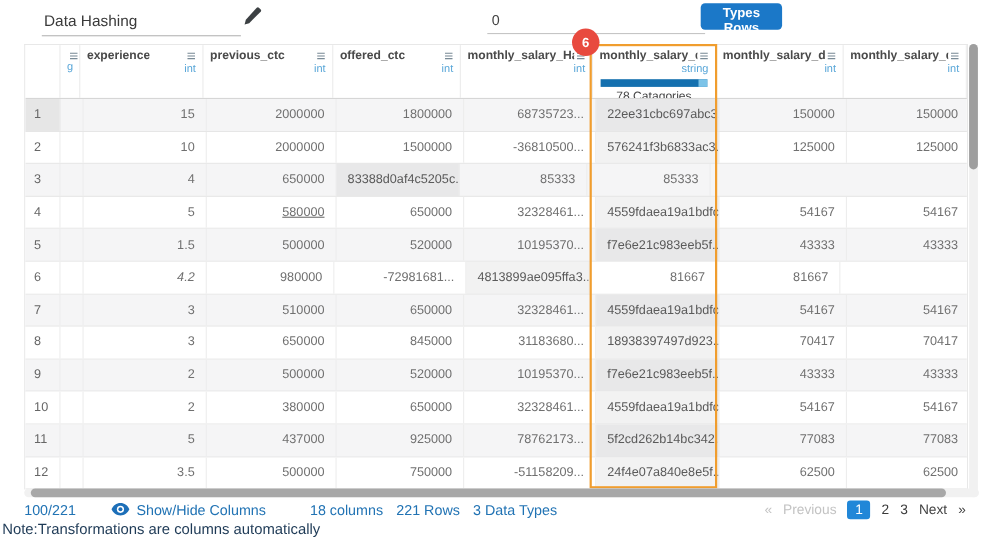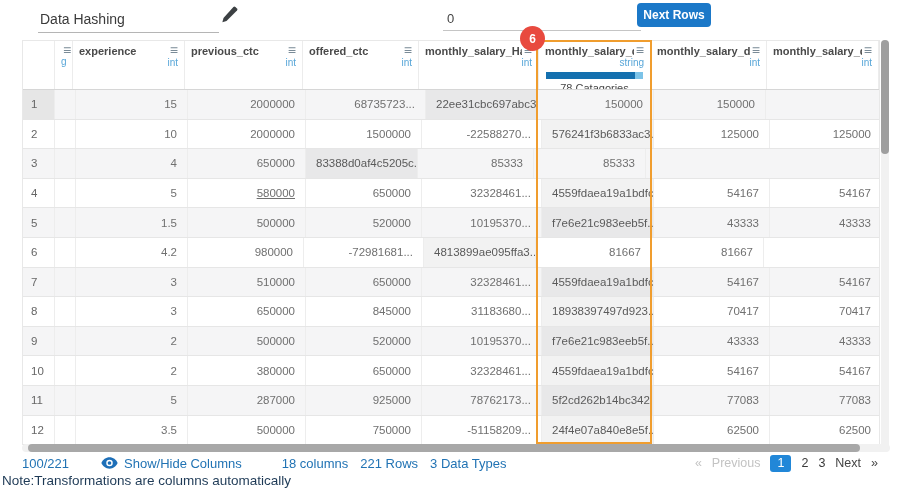--- a/index.html
+++ b/index.html
@@ -74,21 +74,21 @@
 
 <div class="stage">
 
   <input class="name-input" value="Data Hashing" style="">
   <span class="pencil">
     <svg width="18" height="18" viewBox="0 0 16 16">
       <path d="M11.9.9a1.3 1.3 0 0 1 1.8 0l1.4 1.4a1.3 1.3 0 0 1 0 1.8l-9.3 9.3-3.7 1 1-3.7L11.9.9z" fill="#3c4043"></path>
     </svg>
   </span>
   <input class="skip-input" value="0" style="">
-  <button class="skip-btn">Next Rows</button>
+  <button class="skip-btn">Types Rows</button>
 
   <div class="grid">
     <div class="header-row">
         <div class="hcell" style="width: 32px;"></div>
         <div class="hcell" style="width: 18px;">
           <div class="h-top">
             <span class="h-name"></span>
             <span class="menu-icon">≡</span>
           </div>
           <div class="h-type">g</div>
@@ -146,32 +146,33 @@
           </div>
           <div class="h-type">int</div>
         </div>
       </div>
     <div id="grid-body">
         <div class="row odd">
           <div class="cell rownum" style="width: 32px;">1</div>
           <div class="cell right" style="width: 18px;"></div>
           <div class="cell right" style="width: 112px;">15</div>
           <div class="cell right" style="width: 118px;">2000000</div>
+          <div class="cell right" style="width: 116px;">1800000</div>
           <div class="cell right" style="width: 120px;">68735723...</div>
           <div class="cell hash" style="width: 112px;">22ee31cbc697abc3...</div>
           <div class="cell right" style="width: 116px;">150000</div>
           <div class="cell right" style="width: 112px;">150000</div>
         </div>
         <div class="row even">
           <div class="cell rownum" style="width: 32px;">2</div>
           <div class="cell right" style="width: 18px;"></div>
           <div class="cell right" style="width: 112px;">10</div>
           <div class="cell right" style="width: 118px;">2000000</div>
           <div class="cell right" style="width: 116px;">1500000</div>
-          <div class="cell right" style="width: 120px;">-22588270...</div>
+          <div class="cell right" style="width: 120px;">-36810500...</div>
           <div class="cell hash" style="width: 112px;">576241f3b6833ac3...</div>
           <div class="cell right" style="width: 116px;">125000</div>
           <div class="cell right" style="width: 112px;">125000</div>
         </div>
         <div class="row odd">
           <div class="cell rownum" style="width: 32px;">3</div>
           <div class="cell right" style="width: 18px;"></div>
           <div class="cell right" style="width: 112px;">4</div>
           <div class="cell right" style="width: 118px;">650000</div>
           <div class="cell hash" style="width: 112px;">83388d0af4c5205c...</div>
@@ -196,21 +197,21 @@
           <div class="cell right" style="width: 118px;">500000</div>
           <div class="cell right" style="width: 116px;">520000</div>
           <div class="cell right" style="width: 120px;">10195370...</div>
           <div class="cell hash" style="width: 112px;">f7e6e21c983eeb5f...</div>
           <div class="cell right" style="width: 116px;">43333</div>
           <div class="cell right" style="width: 112px;">43333</div>
         </div>
         <div class="row even">
           <div class="cell rownum" style="width: 32px;">6</div>
           <div class="cell right" style="width: 18px;"></div>
-          <div class="cell right" style="width: 112px;">4.2</div>
+          <div class="cell right" style="width: 112px; font-style: italic;">4.2</div>
           <div class="cell right" style="width: 116px;">980000</div>
           <div class="cell right" style="width: 120px;">-72981681...</div>
           <div class="cell hash" style="width: 112px;">4813899ae095ffa3...</div>
           <div class="cell right" style="width: 116px;">81667</div>
           <div class="cell right" style="width: 112px;">81667</div>
         </div>
         <div class="row odd">
           <div class="cell rownum" style="width: 32px;">7</div>
           <div class="cell right" style="width: 18px;"></div>
           <div class="cell right" style="width: 112px;">3</div>
@@ -251,21 +252,21 @@
           <div class="cell right" style="width: 116px;">650000</div>
           <div class="cell right" style="width: 120px;">32328461...</div>
           <div class="cell hash" style="width: 112px;">4559fdaea19a1bdfc...</div>
           <div class="cell right" style="width: 116px;">54167</div>
           <div class="cell right" style="width: 112px;">54167</div>
         </div>
         <div class="row odd">
           <div class="cell rownum" style="width: 32px;">11</div>
           <div class="cell right" style="width: 18px;"></div>
           <div class="cell right" style="width: 112px;">5</div>
-          <div class="cell right" style="width: 118px;">287000</div>
+          <div class="cell right" style="width: 118px;">437000</div>
           <div class="cell right" style="width: 116px;">925000</div>
           <div class="cell right" style="width: 120px;">78762173...</div>
           <div class="cell hash" style="width: 112px;">5f2cd262b14bc342...</div>
           <div class="cell right" style="width: 116px;">77083</div>
           <div class="cell right" style="width: 112px;">77083</div>
         </div>
         <div class="row even">
           <div class="cell rownum" style="width: 32px;">12</div>
           <div class="cell right" style="width: 18px;"></div>
           <div class="cell right" style="width: 112px;">3.5</div>

